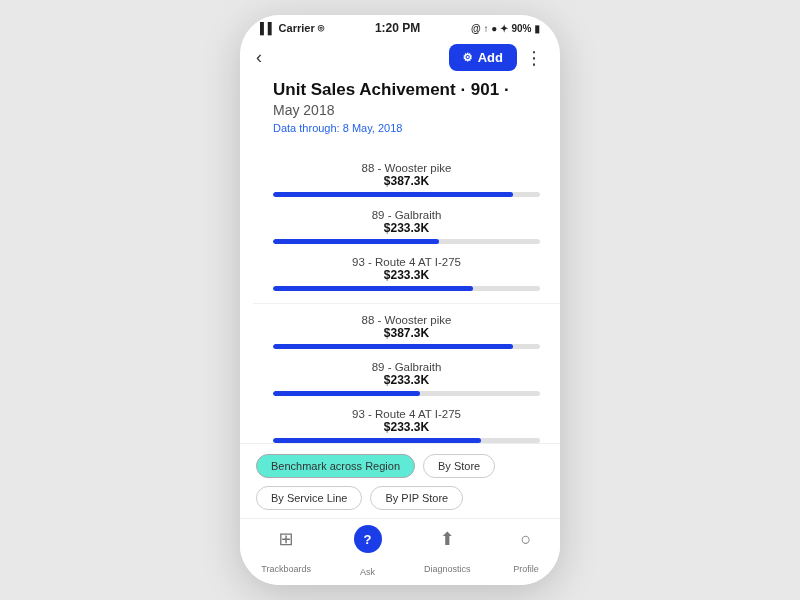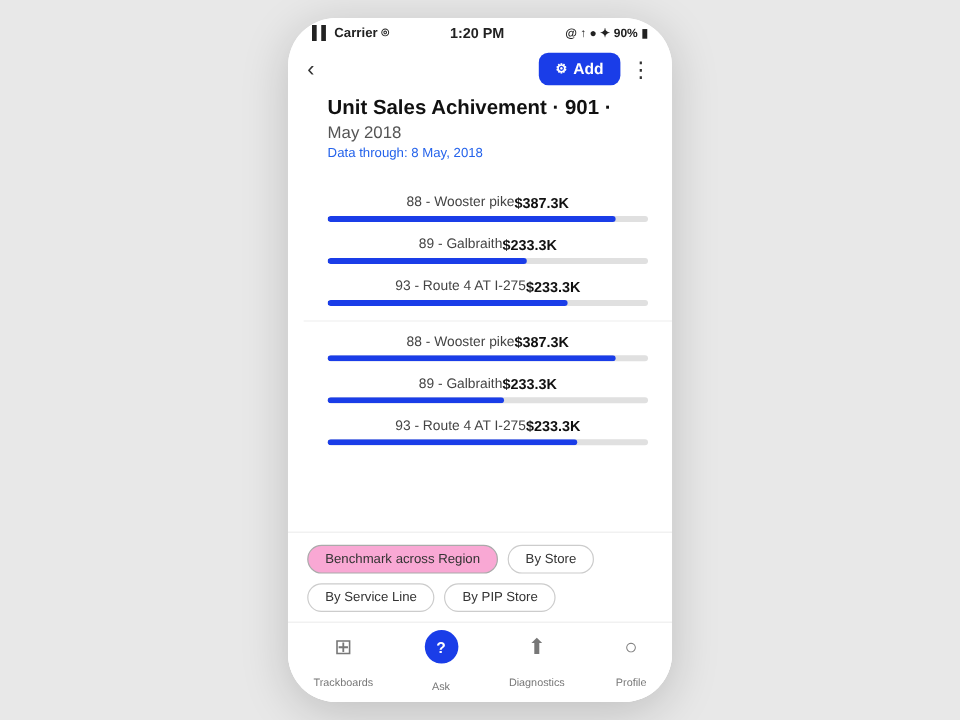--- a/index.html
+++ b/index.html
@@ -101,20 +101,21 @@
 
     
     .bar-item {
       margin-bottom: 12px;
     }
     .bar-header {
       display: flex;
       justify-content: center;
       align-items: center;
       margin-bottom: 4px;
+      flex-direction: column;
     }
     .bar-label {
       font-size: 11.5px;
       color: #444;
     }
     .bar-value {
       font-size: 12px;
       font-weight: 700;
       color: #111;
     }
@@ -155,21 +156,21 @@
       background: #fff;
       border-radius: 20px;
       padding: 5px 14px;
       font-size: 11px;
       color: #333;
       cursor: pointer;
       white-space: nowrap;
     }
     .filter-btn.active {
       border-color: #aaa;
-      background: #f9a8d4;
+      background: #5eead4;
     }
 
     
     .bottom-nav {
       display: flex;
       justify-content: space-around;
       align-items: center;
       padding: 6px 0 8px 0;
       border-top: 1px solid #eee;
       background: #fff;

